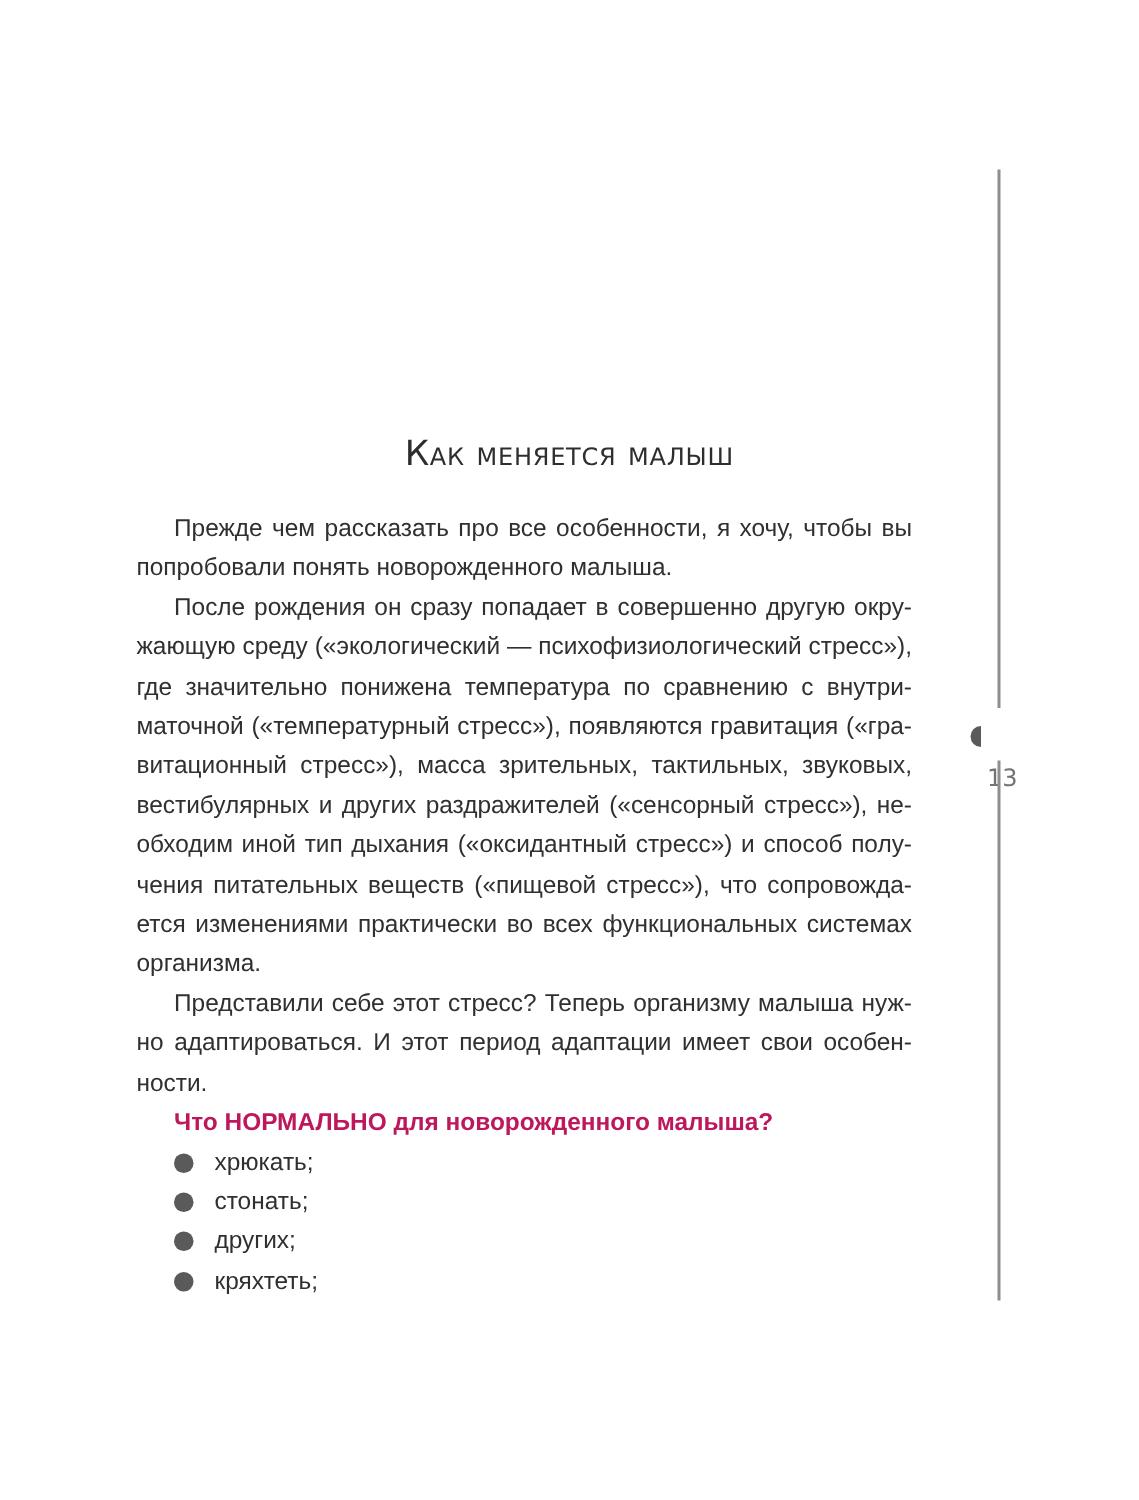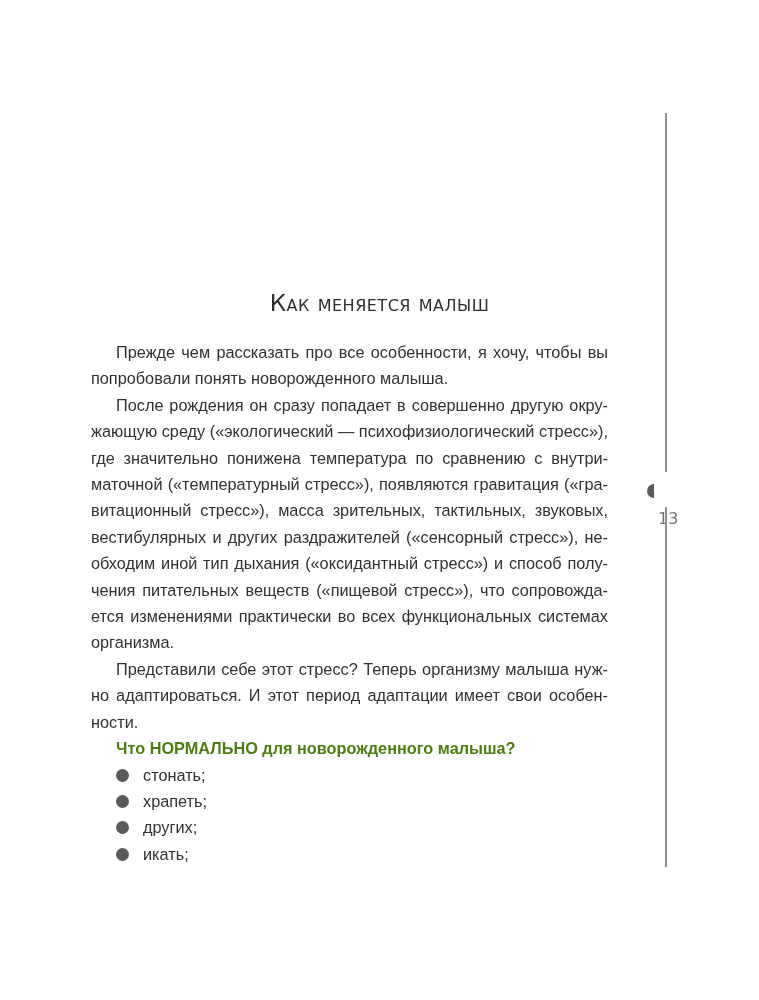--- a/index.html
+++ b/index.html
@@ -6,21 +6,21 @@
   body { width: 759px; height: 1000px; position: relative; overflow: hidden;
          font-family: "DejaVu Sans", sans-serif; color: #2b2b2b; }
   .page { position: absolute; left: 0; top: 0; width: 759px; height: 1000px; padding-left: 48px; }
   .title { position: absolute; left: 0; width: 759px; top: 290px; text-align: center;
            font-family: "DejaVu Sans", sans-serif; font-size: 23px; letter-spacing: 0.5px;
            font-variant: small-caps; color: #2e2e2e; }
   .body-text { position: absolute; left: 91px; top: 339px; width: 517px;
                font-family: "Liberation Sans", sans-serif; font-size: 16.3px; line-height: 26.4px;
                color: #303030; text-align: justify; }
   .para { margin: 0; text-indent: 25px; hyphens: manual; }
-  .bold-q { margin: 0; text-indent: 25px; font-weight: bold; color: #4d7c0f; }
+  .bold-q { margin: 0; text-indent: 25px; font-weight: bold; color: #be185d; }
   .list { list-style: none; margin: 0; padding: 0; }
   .list li { position: relative; padding-left: 26px; height: 26.4px; line-height: 26.4px; }
   .bullet { position: absolute; left: 25px; top: 7px; width: 13px; height: 13px;
             border-radius: 50%; background: #5a5a5a; }
   .list-text { position: absolute; left: 52px; }
   .rule { position: absolute; left: 665px; width: 2px; background: #8e8e8e; }
   .rule-top { top: 113px; height: 359px; }
   .rule-bottom { top: 507px; height: 360px; }
   .page-num-wrap { position: absolute; left: 647px; top: 480px; height: 22px; }
   .half-circle { position: absolute; left: 0; top: 4px; width: 7px; height: 14px;
@@ -35,33 +35,33 @@
   <div class="title">Как меняется малыш</div>
 
   <div class="body-text">
     <p class="para">Прежде чем рассказать про все особенности, я хочу, чтобы вы попробовали понять новорожденного малыша.</p>
     <p class="para">После рождения он сразу попадает в совершенно другую окру­жающую среду («экологический — психофизиологический стресс»), где значительно понижена температура по сравнению с внутри­маточной («температурный стресс»), появляются гравитация («гра­витационный стресс»), масса зрительных, тактильных, звуковых, вестибулярных и других раздражителей («сенсорный стресс»), не­обходим иной тип дыхания («оксидантный стресс») и способ полу­чения питательных веществ («пищевой стресс»), что сопровожда­ется изменениями практически во всех функциональных системах организма.</p>
     <p class="para">Представили себе этот стресс? Теперь организму малыша нуж­но адаптироваться. И этот период адаптации имеет свои особен­ности.</p>
     <p class="bold-q">Что НОРМАЛЬНО для новорожденного малыша?</p>
     <ul class="list">
       <li>
           <span class="bullet"></span>
-          <span class="list-text">стонать;</span>
+          <span class="list-text">хрюкать;</span>
         </li>
       <li>
           <span class="bullet"></span>
-          <span class="list-text">храпеть;</span>
+          <span class="list-text">стонать;</span>
         </li>
       <li>
           <span class="bullet"></span>
           <span class="list-text">других;</span>
         </li>
       <li>
           <span class="bullet"></span>
-          <span class="list-text">икать;</span>
+          <span class="list-text">кряхтеть;</span>
         </li>
     </ul>
   </div>
 
   <div class="rule rule-top"></div>
   <div class="page-num-wrap">
     <span class="half-circle"></span>
     <span class="page-num">13</span>
   </div>
   <div class="rule rule-bottom"></div>

